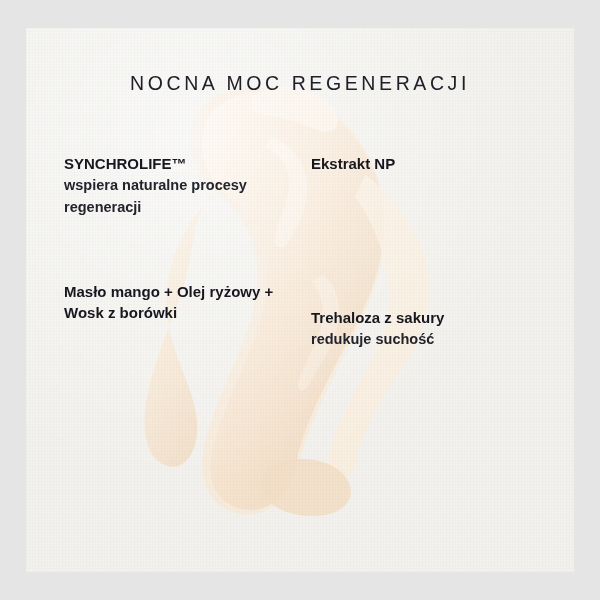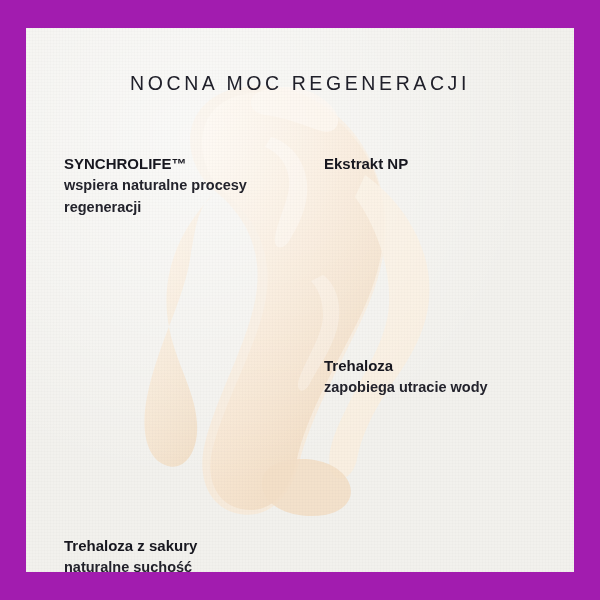--- a/index.html
+++ b/index.html
@@ -11,21 +11,21 @@
     width: 600px;
     height: 600px;
     overflow: hidden;
     font-family: "Liberation Sans", sans-serif;
   }
 
   .frame {
     position: relative;
     width: 600px;
     height: 600px;
-    background: #a21caf;
+    background: #e5e5e5;
     box-sizing: border-box;
     padding: 28px 26px;
   }
 
   .card {
     position: relative;
     width: 100%;
     height: 100%;
     background: #f2f1ed;
     overflow: hidden;
@@ -77,21 +77,20 @@
   }
 
   .grid {
     flex: 1;
     display: grid;
     grid-template-columns: 1fr 1fr;
     grid-template-rows: auto auto auto;
     column-gap: 22px;
     row-gap: 0;
     align-content: start;
-    gap: 48px;
   }
 
   .cell { padding-right: 6px; }
 
   .cell-r1 { margin-top: 6px; }
   .cell-r2 { margin-top: 62px; }
   .cell-r3 { margin-top: 88px; }
 
   .ingredient-name {
     font-size: 15px;
@@ -160,30 +159,27 @@
         <div class="cell cell-r1">
           <p class="ingredient-name">SYNCHROLIFE™</p>
           <p class="ingredient-desc">wspiera naturalne procesy regeneracji</p>
         </div>
 
         <div class="cell cell-r1">
           <p class="ingredient-name">Ekstrakt NP</p>
         </div>
 
         <div class="cell cell-r2">
+          <p class="ingredient-name">Masło mango + Olej ryżowy + Wosk z borówki</p>
         </div>
 
 
-        <div class="cell cell-r3">
-          <p class="ingredient-name">Trehaloza</p>
-          <p class="ingredient-desc">zapobiega utracie wody</p>
-        </div>
 
         <div class="cell cell-r3">
           <p class="ingredient-name">Trehaloza z sakury</p>
-          <p class="ingredient-desc">naturalne suchość</p>
+          <p class="ingredient-desc">redukuje suchość</p>
         </div>
 
       </div>
     </div>
 
   </div>
 </div>
 
 </body></html>

